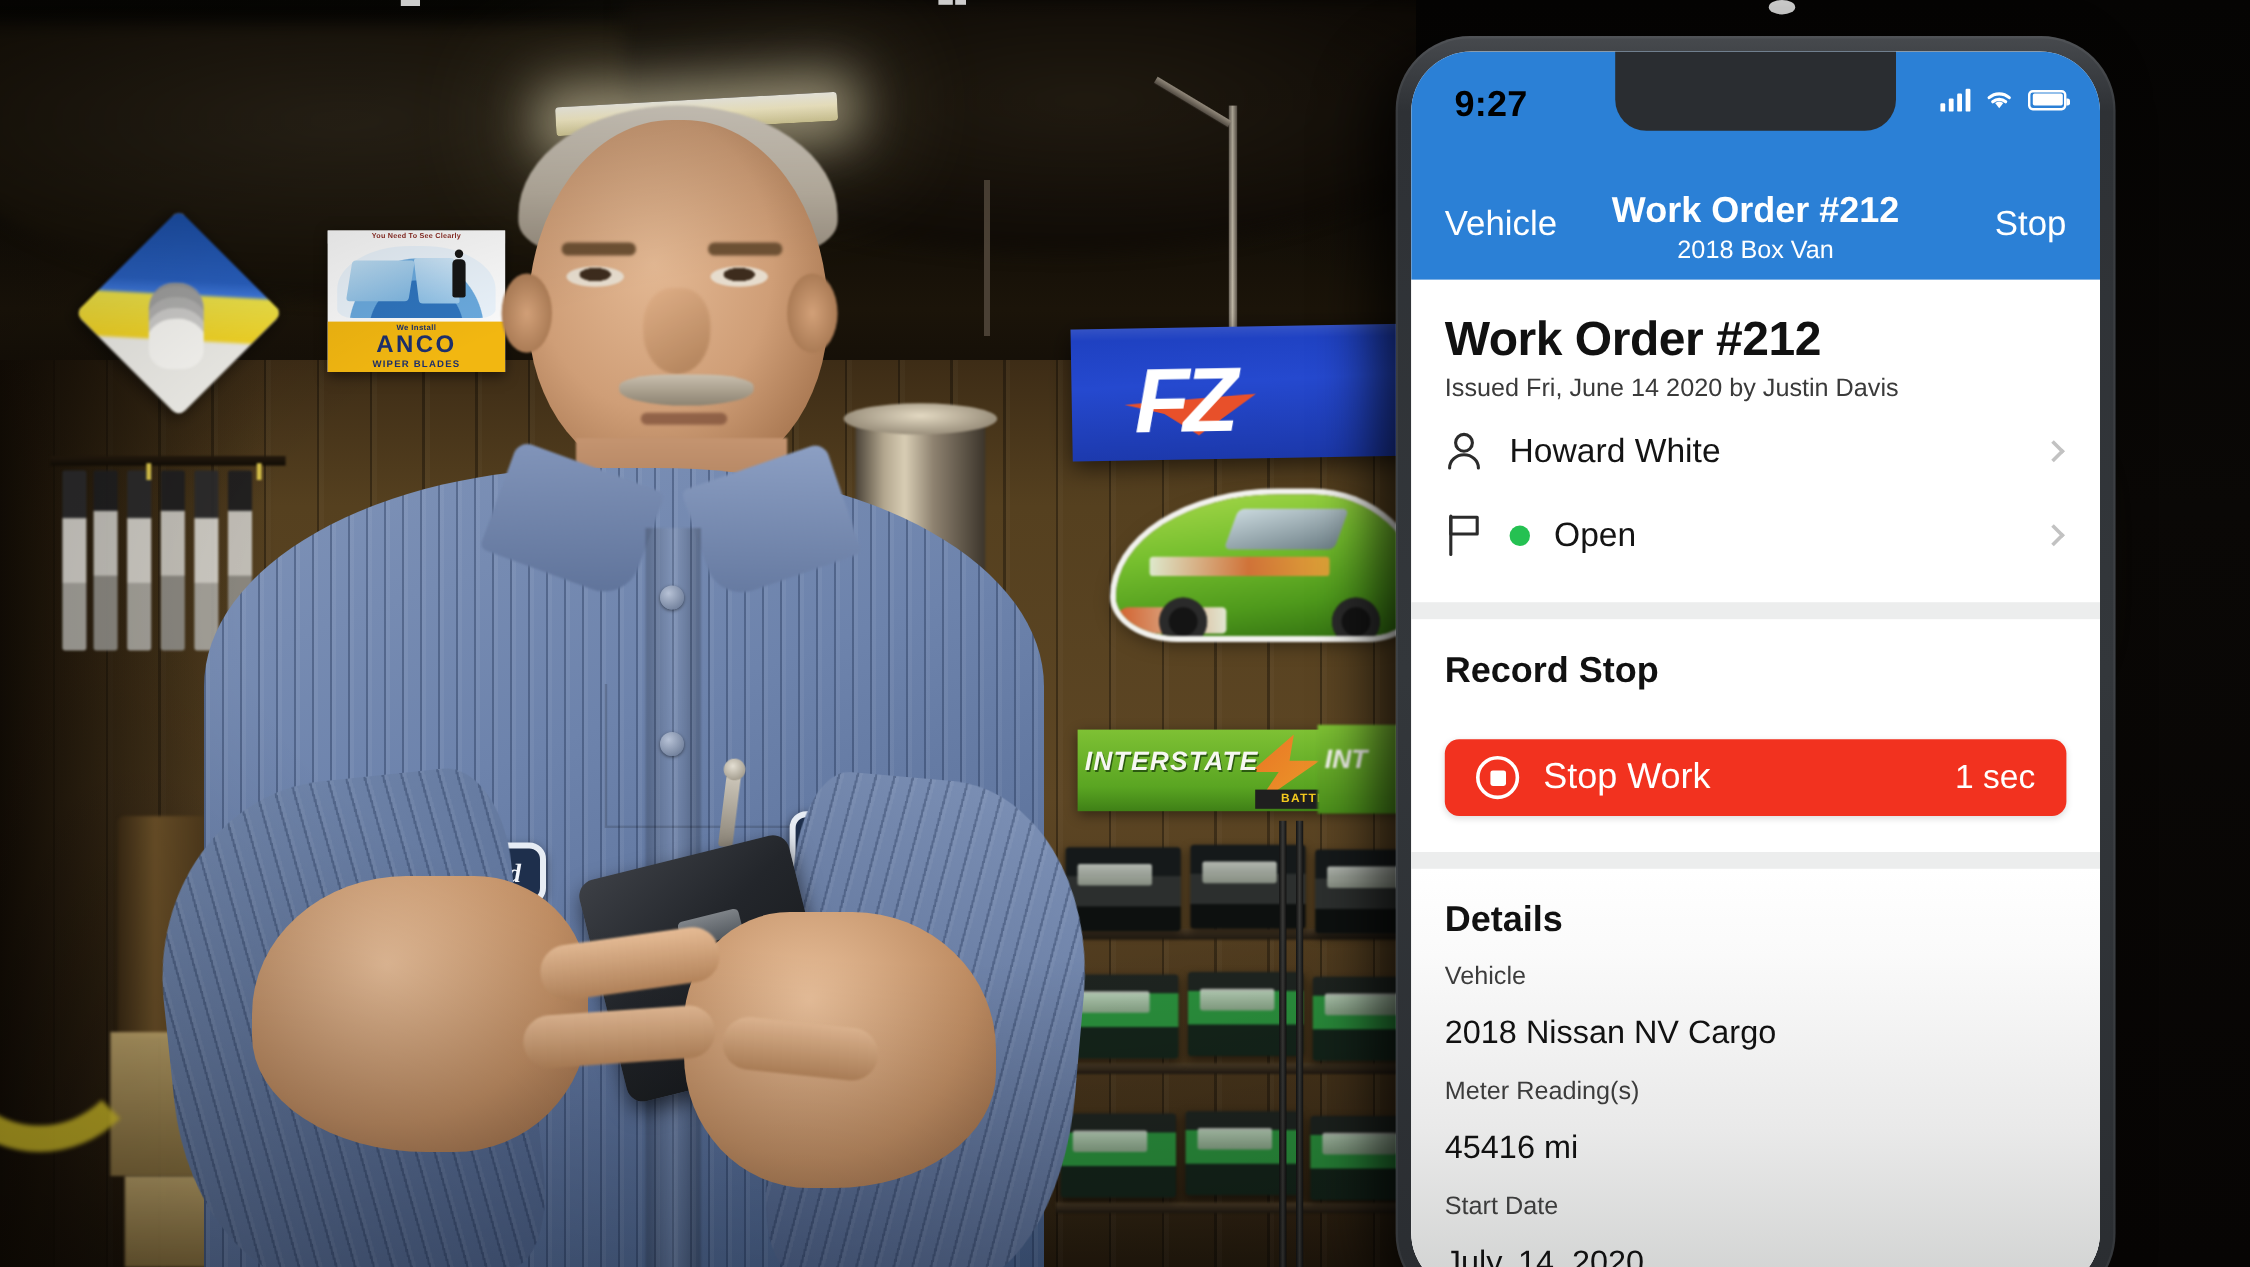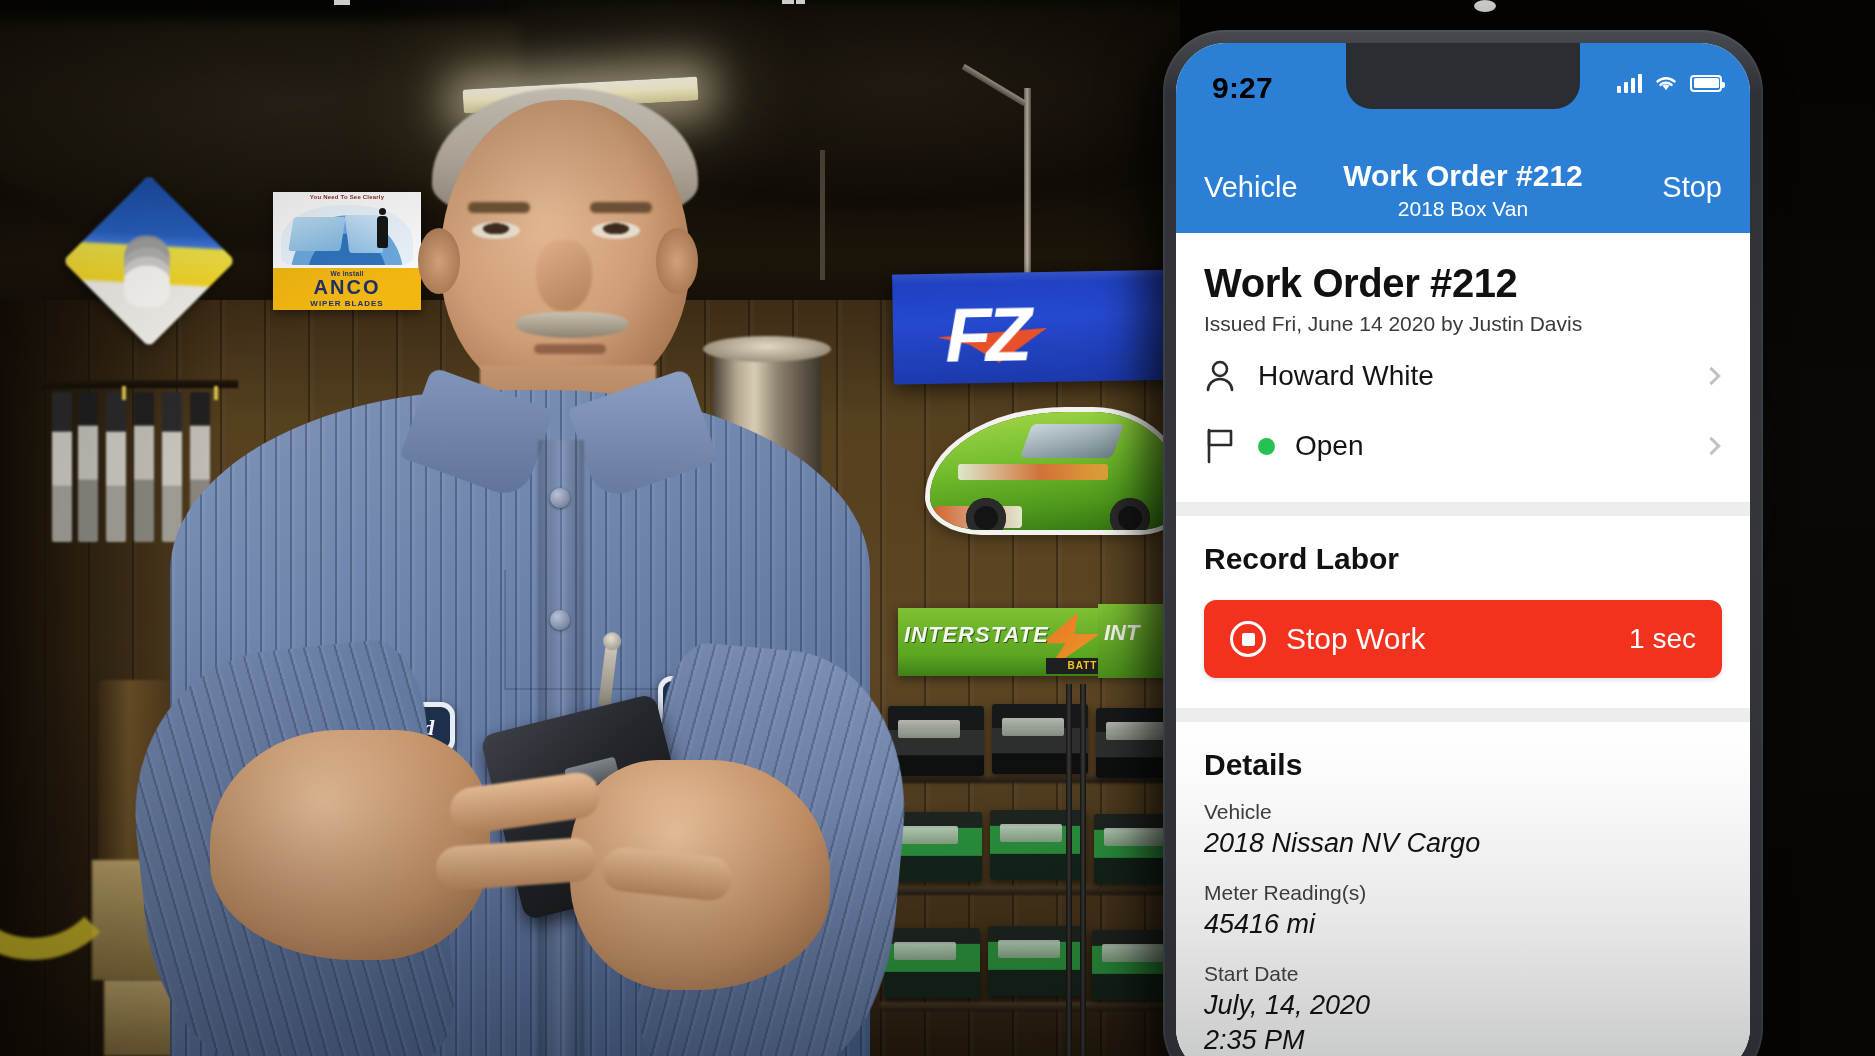--- a/index.html
+++ b/index.html
@@ -302,33 +302,33 @@
   .row-icon { width:54px; display:flex; align-items:center; }
   .dot { width:17px; height:17px; border-radius:50%; background:#25c152; margin-right:20px; }
   .row-text { font-size:28px; color:#141414; }
   .chev { position:absolute; right:4px; top:50%; transform:translateY(-50%) rotate(45deg);
     width:13px; height:13px; border-right:3px solid #c2c2c2; border-top:3px solid #c2c2c2; }
 
   .gap { height:14px; background:#eceded; }
 
   .card2 { background:#fff; padding:26px 28px 30px 28px; }
   .sec-title { font-size:30px; font-weight:bold; color:#111; }
-  .stop-btn { margin-top:24px; height:78px; border-radius:12px; background:#f2321f;
+  .stop-btn { margin-top:40px; height:64px; border-radius:12px; background:#f2321f;
     display:flex; align-items:center; padding:0 26px; box-shadow:0 2px 5px rgba(0,0,0,.12); }
   .stop-ico { width:36px; height:36px; border-radius:50%; border:3px solid #fff;
     display:flex; align-items:center; justify-content:center; margin-right:20px; flex:0 0 auto; }
   .stop-ico i { display:block; width:13px; height:13px; background:#fff; border-radius:2px; }
   .stop-label { font-size:30px; color:#fff; flex:1; }
   .stop-time { font-size:28px; color:#fff; }
 
   .details { background:linear-gradient(180deg,#ffffff 0%,#fafafa 16%,#e9e9e9 48%,#c9cbca 86%,#bfc1c0 100%);
     padding:26px 28px 40px 28px; min-height:330px; position:relative; }
   .d-title { font-size:30px; font-weight:bold; color:#111; margin-bottom:18px; }
   .d-label { font-size:21px; color:#3c3c3c; }
-  .d-value { font-size:27px; color:#111; margin-top:4px;font-style:italic; }
+  .d-value { font-size:27px; color:#111; margin-top:19px; }
   .d-group { margin-bottom:22px; }
 </style>
 </head>
 <body>
 
 <div class="screen">
 
   <div class="photo">
 
     <div class="ceiling"></div>
@@ -522,21 +522,21 @@
             </span>
             <span class="dot"></span>
             <span class="row-text">Open</span>
             <span class="chev"></span>
           </div>
         </div>
 
         <div class="gap"></div>
 
         <div class="card2">
-          <div class="sec-title">Record Labor</div>
+          <div class="sec-title">Record Stop</div>
           <div class="stop-btn">
             <span class="stop-ico">
                 <i></i>
               </span>
             <span class="stop-label">Stop Work</span>
             <span class="stop-time">1 sec</span>
           </div>
         </div>
 
         <div class="gap"></div>

